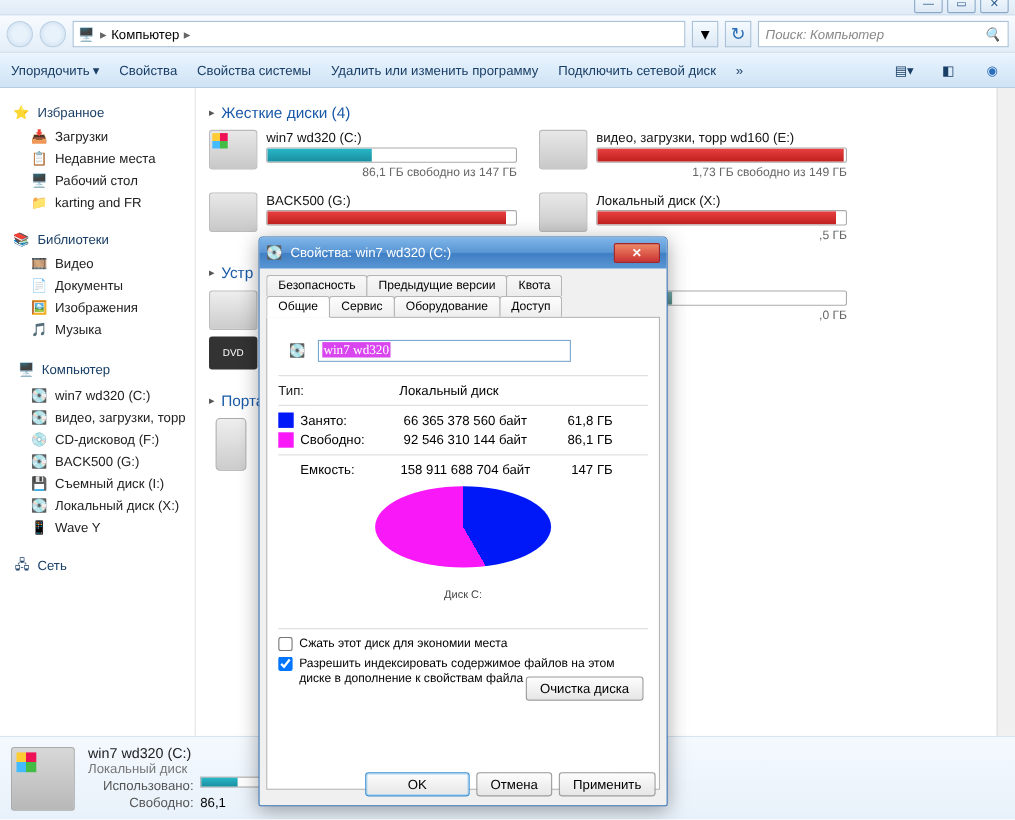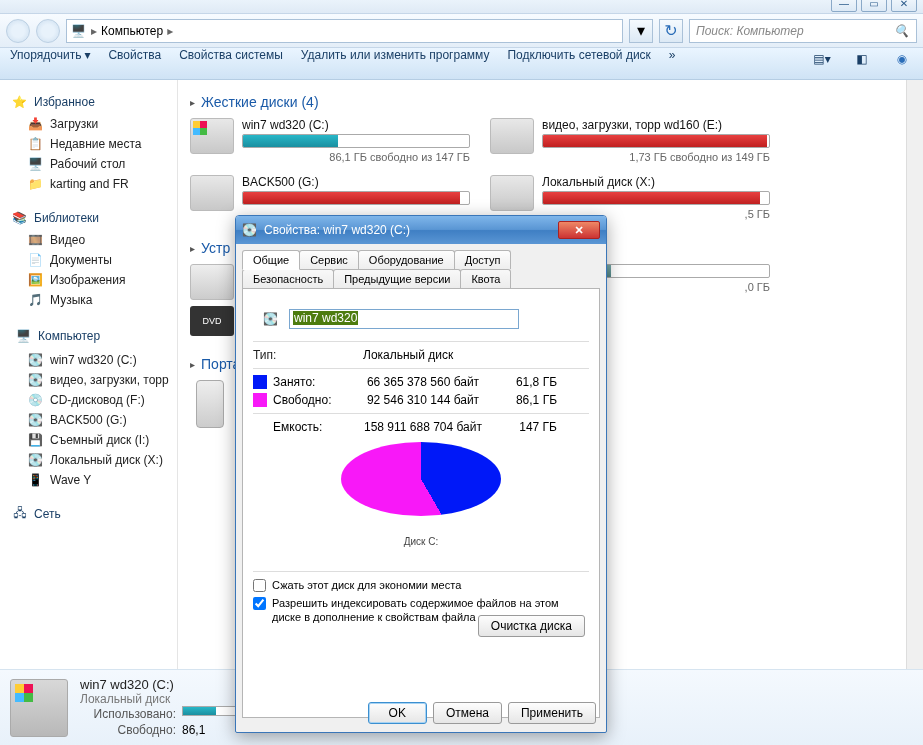--- a/index.html
+++ b/index.html
@@ -12,21 +12,21 @@
 
 
 .navbar { height: 34px; background: linear-gradient(#f7fbff,#e4eef8); border-bottom: 1px solid #c5d6e8; display:flex; align-items:center; padding: 0 6px; gap:6px;}
 .nav-btn-round { width: 24px; height: 24px; border-radius: 50%; background: radial-gradient(#e8f2fb 40%,#c9dcee); border:1px solid #bcd0e3;}
 .addressbar { flex:1; height:24px; border:1px solid #aac1d8; background:#fff; display:flex;align-items:center; padding:0 4px; font-size:12px; gap:4px;}
 .addressbar .sep{color:#666;}
 .refresh-btn { width:24px;height:24px;border:1px solid #aac1d8;background:linear-gradient(#f5fafe,#dce9f5);display:flex;align-items:center;justify-content:center;}
 .searchbox { width:228px; height:24px; border:1px solid #aac1d8; background:#fff; display:flex;align-items:center;padding:0 6px; font-size:12px; color:#888; font-style:italic; justify-content:space-between;}
 
 
-.toolbar { height:32px; background: linear-gradient(#eaf5ff,#cfe3f5); border-bottom:1px solid #b5cde3; display:flex; align-items:flex-start; padding:0 10px; gap:18px; font-size:12px; color:#1a3f66;}
+.toolbar { height:32px; background: linear-gradient(#eaf5ff,#cfe3f5); border-bottom:1px solid #b5cde3; display:flex; align-items:center; padding:0 10px; gap:18px; font-size:12px; color:#1a3f66;}
 .toolbar-item{display:flex;align-items:center;gap:3px; cursor:default;}
 .toolbar .spacer{flex:1;}
 .toolbar-iconbtn{width:22px;height:22px;display:flex;align-items:center;justify-content:center;border:1px solid transparent;border-radius:2px;}
 
 
 .main { display:flex; height: calc(745px - 14px - 34px - 32px - 76px); }
 .sidebar { width:178px; border-right:1px solid #e5e5e5; padding:8px 6px; font-size:12px; overflow:hidden;}
 .sidebar .group-hdr{display:flex;align-items:center;gap:6px;font-weight:400;color:#1a3f66;margin:6px 0 4px 6px;}
 .sidebar .item{display:flex;align-items:center;gap:6px;padding:2px 0 2px 22px;color:#222;white-space:nowrap;overflow:hidden;}
 .ico{width:16px;height:16px;display:inline-flex;align-items:center;justify-content:center;font-size:12px;}
@@ -68,34 +68,34 @@
 .tabrow{display:flex;font-size:11px;}
 .tabrow .tab{border:1px solid #b5b5b5;border-bottom:none;background:linear-gradient(#fdfdfd,#eee);padding:3px 10px;border-radius:3px 3px 0 0;margin-right:-1px;}
 .tabrow.top .tab{background:linear-gradient(#f8f8f8,#ececec);}
 .tabrow .tab.active{background:#fff;position:relative;z-index:2;border-bottom:1px solid #fff;margin-bottom:-1px;}
 .tabpanel{border:1px solid #b5b5b5;background:#fff;padding:10px;height:430px;position:relative;font-size:12px;}
 
 .prop-row{display:flex;align-items:center;margin:4px 0;}
 .prop-lbl{width:110px;color:#222;}
 .prop-val{flex:1;}
 .name-input{border:1px solid #7aa7d0;height:20px;padding:1px 3px;font-size:12px;width:230px;}
-.name-input .selected{background:#4d7c0f;color:#fff;padding:0 1px;}
+.name-input .selected{background:#d946ef;color:#fff;padding:0 1px;font-family:Liberation Serif, serif;}
 .hr{height:1px;background:#ddd;margin:6px 0;}
 .swatch{width:14px;height:14px;display:inline-block;margin-right:6px;vertical-align:middle;}
 .swatch.blue{background:#0018f8;}
 .swatch.magenta{background:#f818f8;}
 .bytes{text-align:center;width:140px;display:inline-block;}
 .gb{width:52px;display:inline-block;text-align:right;margin-left:12px;}
 .pie{width:160px;height:90px;margin:8px auto 4px;position:relative;}
 .pie-top{width:160px;height:74px;border-radius:50%;background:conic-gradient(#0018f8 0 150deg,#f818f8 150deg 360deg);position:absolute;top:0;}
 .pie-side{width:160px;height:74px;border-radius:50%;background:conic-gradient(#0012b0 0 150deg,#b010b0 150deg 360deg);position:absolute;top:14px;z-index:-1;}
 .pie-label{text-align:center;font-size:10px;color:#444;}
 .cleanup-btn{position:absolute;right:14px;top:326px;}
 .btn{border:1px solid #9a9a9a;background:linear-gradient(#fdfdfd,#e6e6e6);padding:3px 12px;font-size:12px;border-radius:3px;}
-.btn.primary{border:1px solid #3b8fd0;box-shadow:0 0 0 1px #a7d3f3 inset;padding:3px 20px;}
+.btn.primary{border:1px solid #3b8fd0;box-shadow:0 0 0 1px #a7d3f3 inset;padding:3px 38px;}
 .checkbox-row{display:flex;align-items:flex-start;gap:6px;font-size:11px;margin:4px 0;line-height:14px;}
 .checkbox-row input{margin-top:1px;}
 .dialog-buttons{position:absolute;bottom:8px;right:10px;display:flex;gap:6px;}
 
 .scrollbar{position:absolute;right:0;top:0;bottom:0;width:17px;background:#f0f0f0;border-left:1px solid #ddd;}
 </style>
 </head>
 <body>
 
 <div class="titlebar">
@@ -322,30 +322,30 @@
 </div>
 
 <div class="dialog">
   <div class="dialog-title">
     <span class="ico">💽</span>
     <span>Свойства: win7 wd320 (C:)</span>
     <span class="spacer"></span>
     <span class="dlg-close">✕</span>
   </div>
   <div class="dialog-body">
+    <div class="tabrow top">
+      <div class="tab">Безопасность</div>
+      <div class="tab">Предыдущие версии</div>
+      <div class="tab">Квота</div>
+    </div>
     <div class="tabrow">
       <div class="tab active">Общие</div>
       <div class="tab">Сервис</div>
       <div class="tab">Оборудование</div>
       <div class="tab">Доступ</div>
-    </div>
-    <div class="tabrow top">
-      <div class="tab">Безопасность</div>
-      <div class="tab">Предыдущие версии</div>
-      <div class="tab">Квота</div>
     </div>
     <div class="tabpanel">
       <div class="prop-row">
         <span class="ico" style="width:36px;height:32px;">💽</span>
         <div class="name-input"><span class="selected">win7 wd320</span></div>
       </div>
       <div class="hr"></div>
       <div class="prop-row">
           <span class="prop-lbl">Тип:</span>
           <span class="prop-val">Локальный диск</span>

